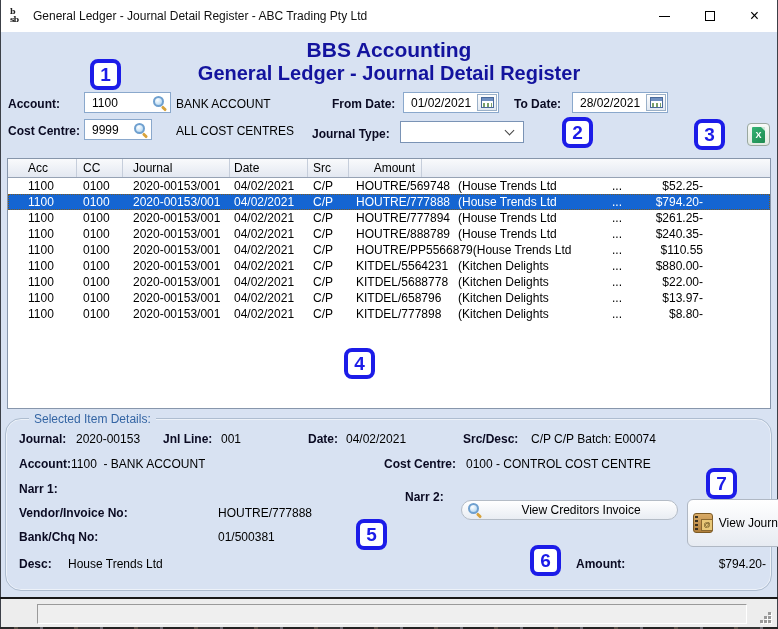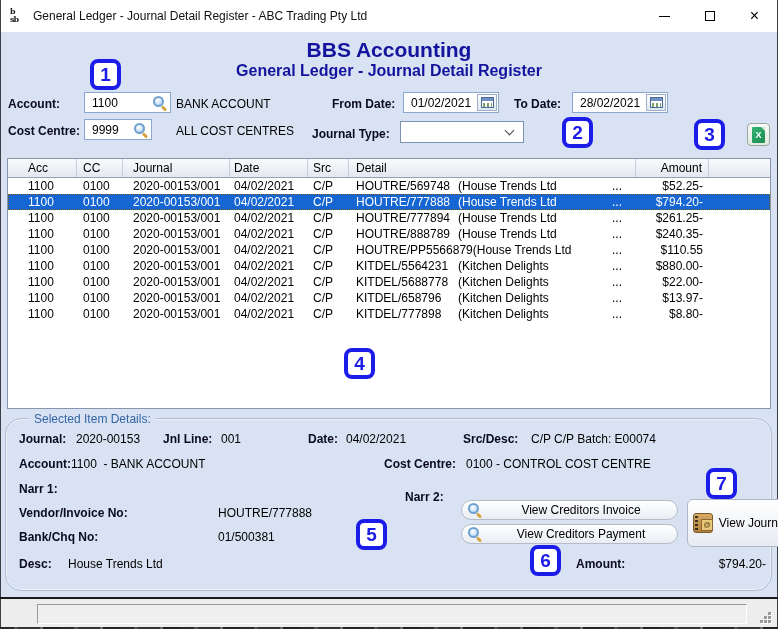--- a/index.html
+++ b/index.html
@@ -18,21 +18,21 @@
   #title-text { position:absolute; left:32px; top:9px; font-size:12px; color:#111; white-space:nowrap; }
   .winbtn { position:absolute; top:0; width:45px; height:32px; display:flex; align-items:center; justify-content:center; }
   #btn-min { right:90px; } #btn-max { right:45px; } #btn-close { right:0; }
   #btn-min .bar { width:11px; height:1px; background:#000; }
   #btn-max .box { width:10px; height:10px; border:1px solid #000; }
   #btn-close .x { font-size:16px; line-height:16px; color:#000; }
   
   #hdr-app { position:absolute; left:0; top:38px; width:778px; text-align:center;
     font-size:21px; font-weight:bold; color:#13139e; }
   #hdr-screen { position:absolute; left:0; top:62px; width:778px; text-align:center;
-    font-size:16px; font-weight:bold; color:#13139e; }
+    font-size:20px; font-weight:bold; color:#13139e; }
   
   .anno { position:absolute; width:31px; height:31px; background:#fff;
     border:4px solid #1c1ce8; border-radius:8px; color:#1c1ce8;
     font-weight:bold; font-size:19px; display:flex; align-items:center; justify-content:center; z-index:50; }
   
   .flabel { position:absolute; font-weight:bold; color:#0a0a22; white-space:nowrap; }
   .fdesc  { position:absolute; color:#000; white-space:nowrap; }
   .inputbox { position:absolute; background:#fff; border:1px solid #8aa8cc; height:21px;
     display:flex; align-items:center; padding-left:7px; }
   .inputbox .val { flex:1; }
@@ -190,21 +190,20 @@
     <span class="xlicon">X</span>
   </div>
 
   <div id="grid">
     <div id="grid-header">
       <div class="hcell c-acc">Acc</div>
       <div class="hcell c-cc">CC</div>
       <div class="hcell c-journal">Journal</div>
       <div class="hcell c-date">Date</div>
       <div class="hcell c-src">Src</div>
-      <div class="hcell c-detail">Detail</div>
       <div class="hcell c-amount" style="justify-content:flex-end;">Amount</div>
       <div class="hcell c-fill" style="border-right:none;"></div>
     </div>
     <div id="grid-body">
         <div class="trow">
           <div class="tcell c-acc">1100</div>
           <div class="tcell c-cc">0100</div>
           <div class="tcell c-journal">2020-00153/001</div>
           <div class="tcell c-date">04/02/2021</div>
           <div class="tcell c-src">C/P</div>
@@ -364,27 +363,20 @@
     <div class="dlabel" style="left:570px; top:138px;">Amount:</div>
     <div class="dval" style="left:650px; top:138px; width:110px; text-align:right;">$794.20-</div>
 
     <div class="pillbtn" style="left:455px; top:81px;">
       <span class="magnifier">
           <span class="lens"></span>
           <span class="handle"></span>
         </span>
       <span class="lbl">View Creditors Invoice</span>
     </div>
-    <div class="pillbtn" style="left:455px; top:105px;">
-      <span class="magnifier">
-          <span class="lens"></span>
-          <span class="handle"></span>
-        </span>
-      <span class="lbl">View Creditors Payment</span>
-    </div>
     <div id="view-journal-btn">
       <span class="bookicon"></span>
       <span id="vj-label">View Journal</span>
     </div>
   </fieldset>
 
   <div id="sep-line"></div>
   <div id="statusbar">
     <div id="status-panel"></div>
     <div id="resize-grip">

